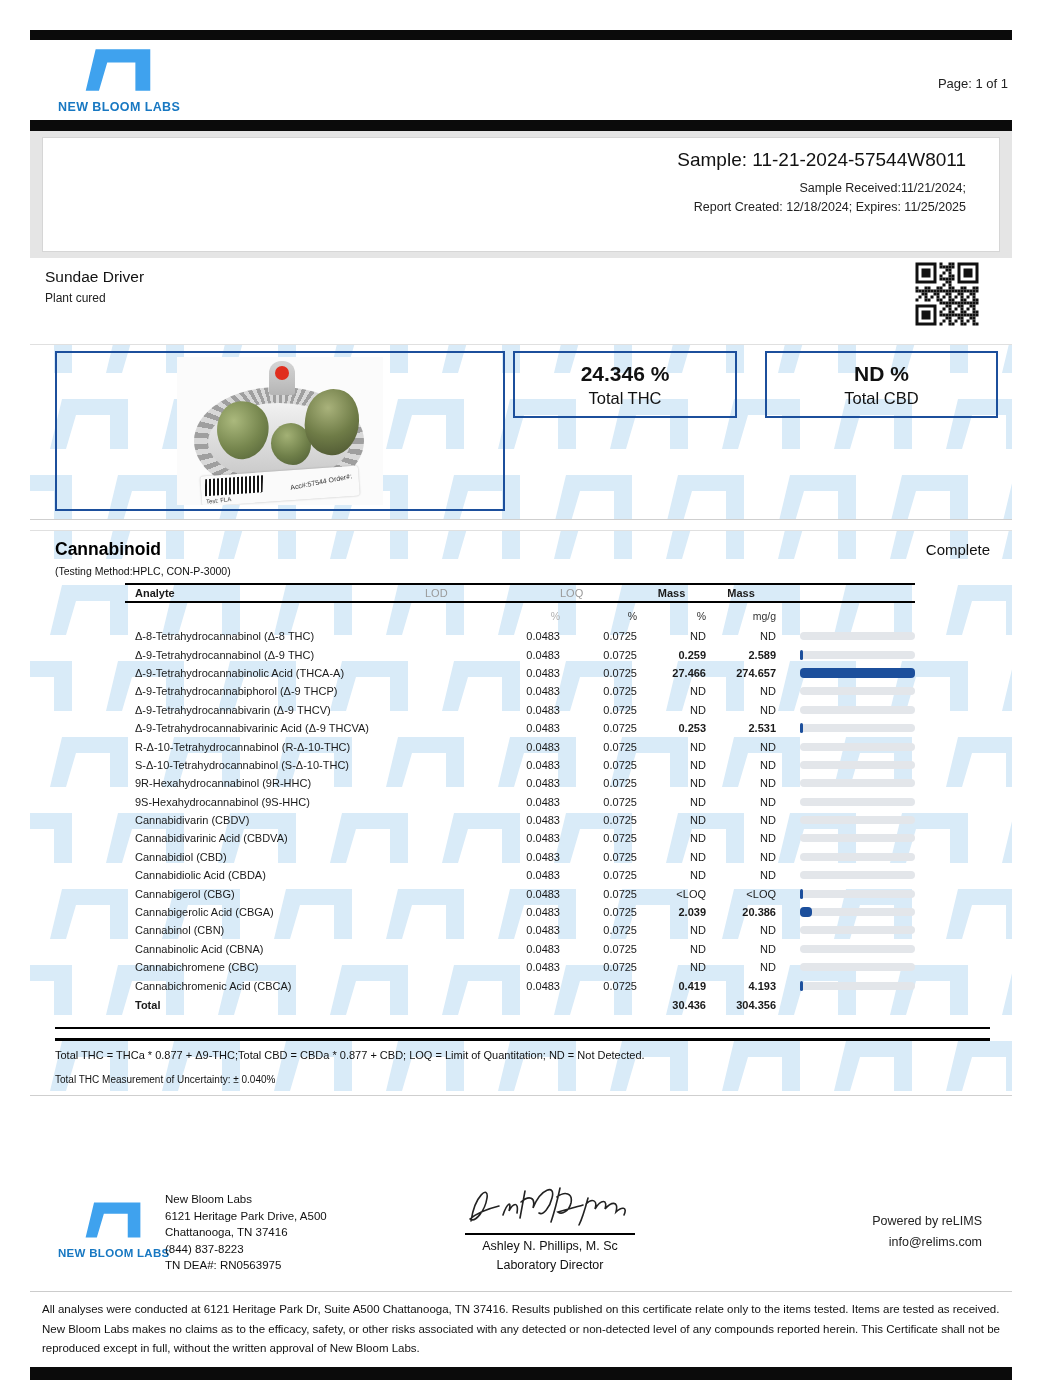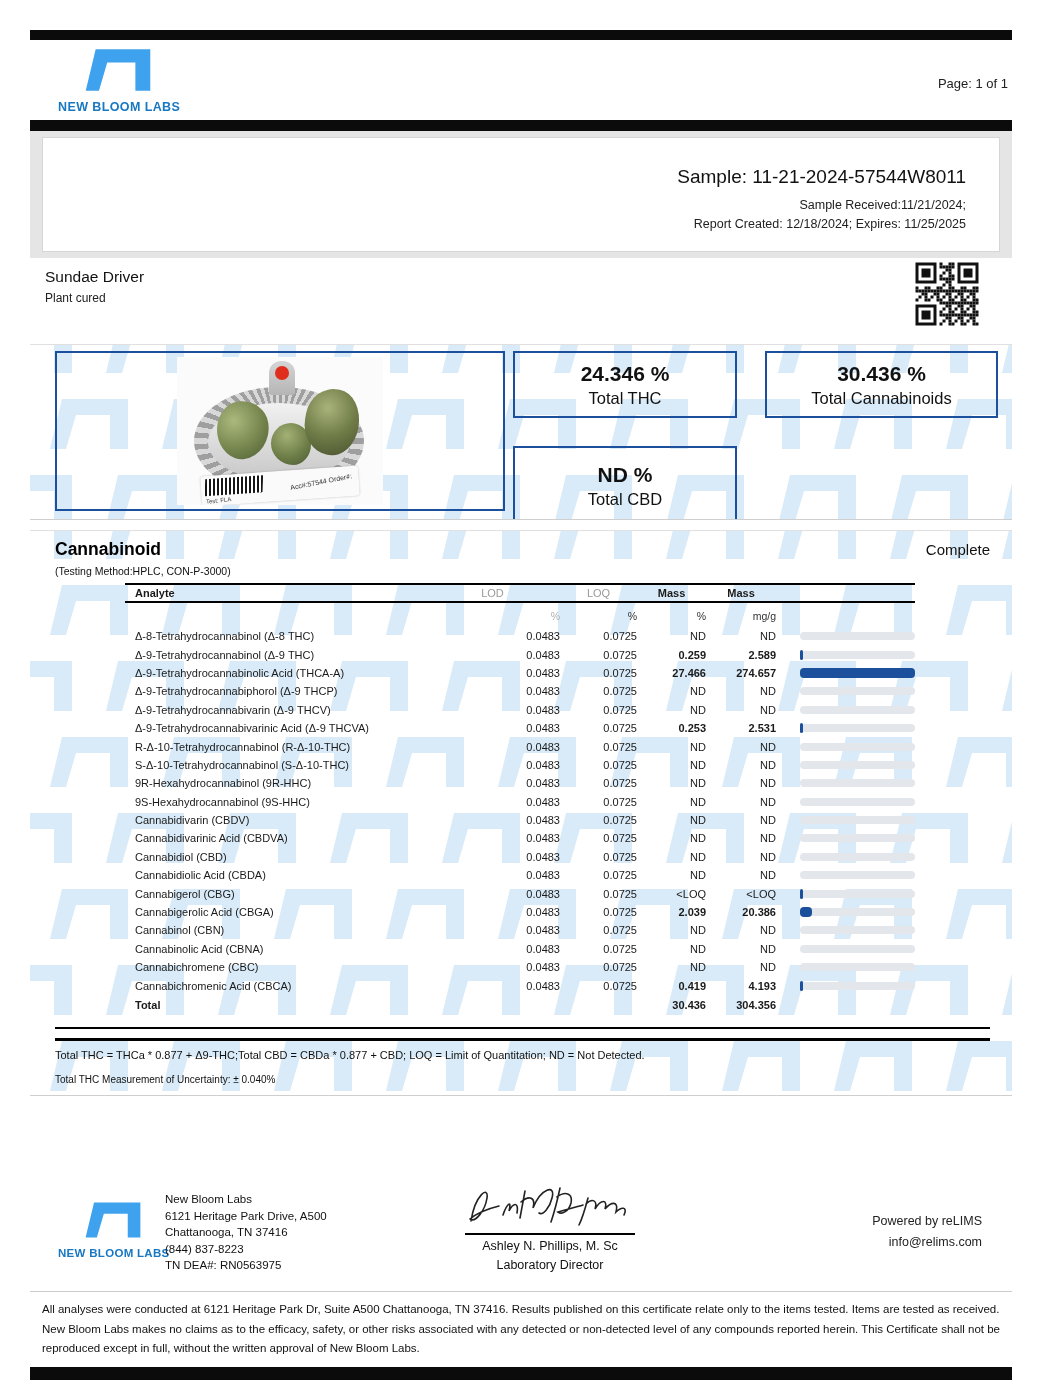--- a/index.html
+++ b/index.html
@@ -12,21 +12,21 @@
 
   
   header { height:80px; margin:0 30px; position:relative; }
   .logo-block { position:absolute; left:28px; top:6px; width:120px; text-align:center; }
   .logo-block .brand-text { color:#1878C2; font-size:12.5px; font-weight:bold; letter-spacing:.4px; margin-top:2px; white-space:nowrap; }
   .doc-title { position:absolute; left:0; right:0; top:18px; text-align:center; font-size:33px; font-weight:500; color:#111; letter-spacing:.2px; }
   .page-label { position:absolute; right:4px; top:36px; font-size:13px; color:#222; }
 
   
   .sample-band { margin:0 30px; height:127px; background:#e5e5e5; position:relative; }
-  .sample-box { position:absolute; left:12px; right:12px; top:6px; bottom:6px; background:#fff; border:1px solid #d6d6d6; text-align:right; padding:28px 33px 0 0; }
+  .sample-box { position:absolute; left:12px; right:12px; top:6px; bottom:6px; background:#fff; border:1px solid #d6d6d6; text-align:right; padding:11px 33px 0 0; }
   .sample-id { font-size:19px; color:#111; margin-bottom:8px; }
   .sample-meta { font-size:12.5px; color:#222; line-height:19px; }
 
   
   .name-row { margin:0 30px; height:82px; position:relative; background:#fff; }
   .sample-name { position:absolute; left:15px; top:10px; font-size:15.5px; color:#111; }
   .sample-type { position:absolute; left:15px; top:33px; font-size:12px; color:#222; }
   .qr-wrap { position:absolute; right:33px; top:4px; width:64px; height:64px; background:#fff; }
 
   
@@ -65,21 +65,21 @@
   .sec-title { font-size:17.5px; font-weight:bold; color:#000; }
   .sec-status { font-size:15px; color:#111; }
   .sec-method { font-size:10.5px; margin-top:5px; color:#111; }
   .sec-date { font-size:10.5px; margin-top:4px; color:#111; }
 
   .tbl { margin-left:70px; width:790px; margin-top:6px; }
   .grid-row { display:grid; grid-template-columns:300px 135px 77px 69px 70px 24px 115px; align-items:center; }
   .thead { border-top:2px solid #000; border-bottom:2px solid #000; height:20px; }
   .th { font-size:11px; }
   .th-analyte { font-weight:bold; padding-left:10px; }
-  .th-gray { color:#9a9a9a; text-align:center; }
+  .th-gray { color:#9a9a9a; text-align:left; }
   .th-mass { font-weight:bold; text-align:center; }
   .units { height:22px; margin-top:2px; }
   .unit { font-size:10.5px; text-align:right; color:#333; }
   .unit-lod { color:#b0b0b0; }
   .trow { height:18.4px; }
   .cell { font-size:11px; }
   .an { padding-left:10px; white-space:nowrap; }
   .num { text-align:right; }
   .det .m { font-weight:bold; }
   .track { width:115px; height:8px; background:#e3e6ea; border-radius:4px; position:relative; }
@@ -358,24 +358,20 @@
           <div class="label-acc">Acc#:57544 Order#:</div>
         </div>
       </div>
     </div>
     <div class="stats">
       <div class="stat-box">
         <div class="stat-value">24.346 %</div>
         <div class="stat-label">Total THC</div>
       </div>
       <div class="stat-box">
-        <div class="stat-value">30.436 %</div>
-        <div class="stat-label">Total Cannabinoids</div>
-      </div>
-      <div class="stat-box">
         <div class="stat-value">ND %</div>
         <div class="stat-label">Total CBD</div>
       </div>
     </div>
   </section>
 
   <section class="wmsec cann">
     <svg class="wm" width="982" height="566">
         <use href="#nbl-glyph" transform="translate(-44,-26)"></use>
         <use href="#nbl-glyph" transform="translate(68,-26)"></use>

